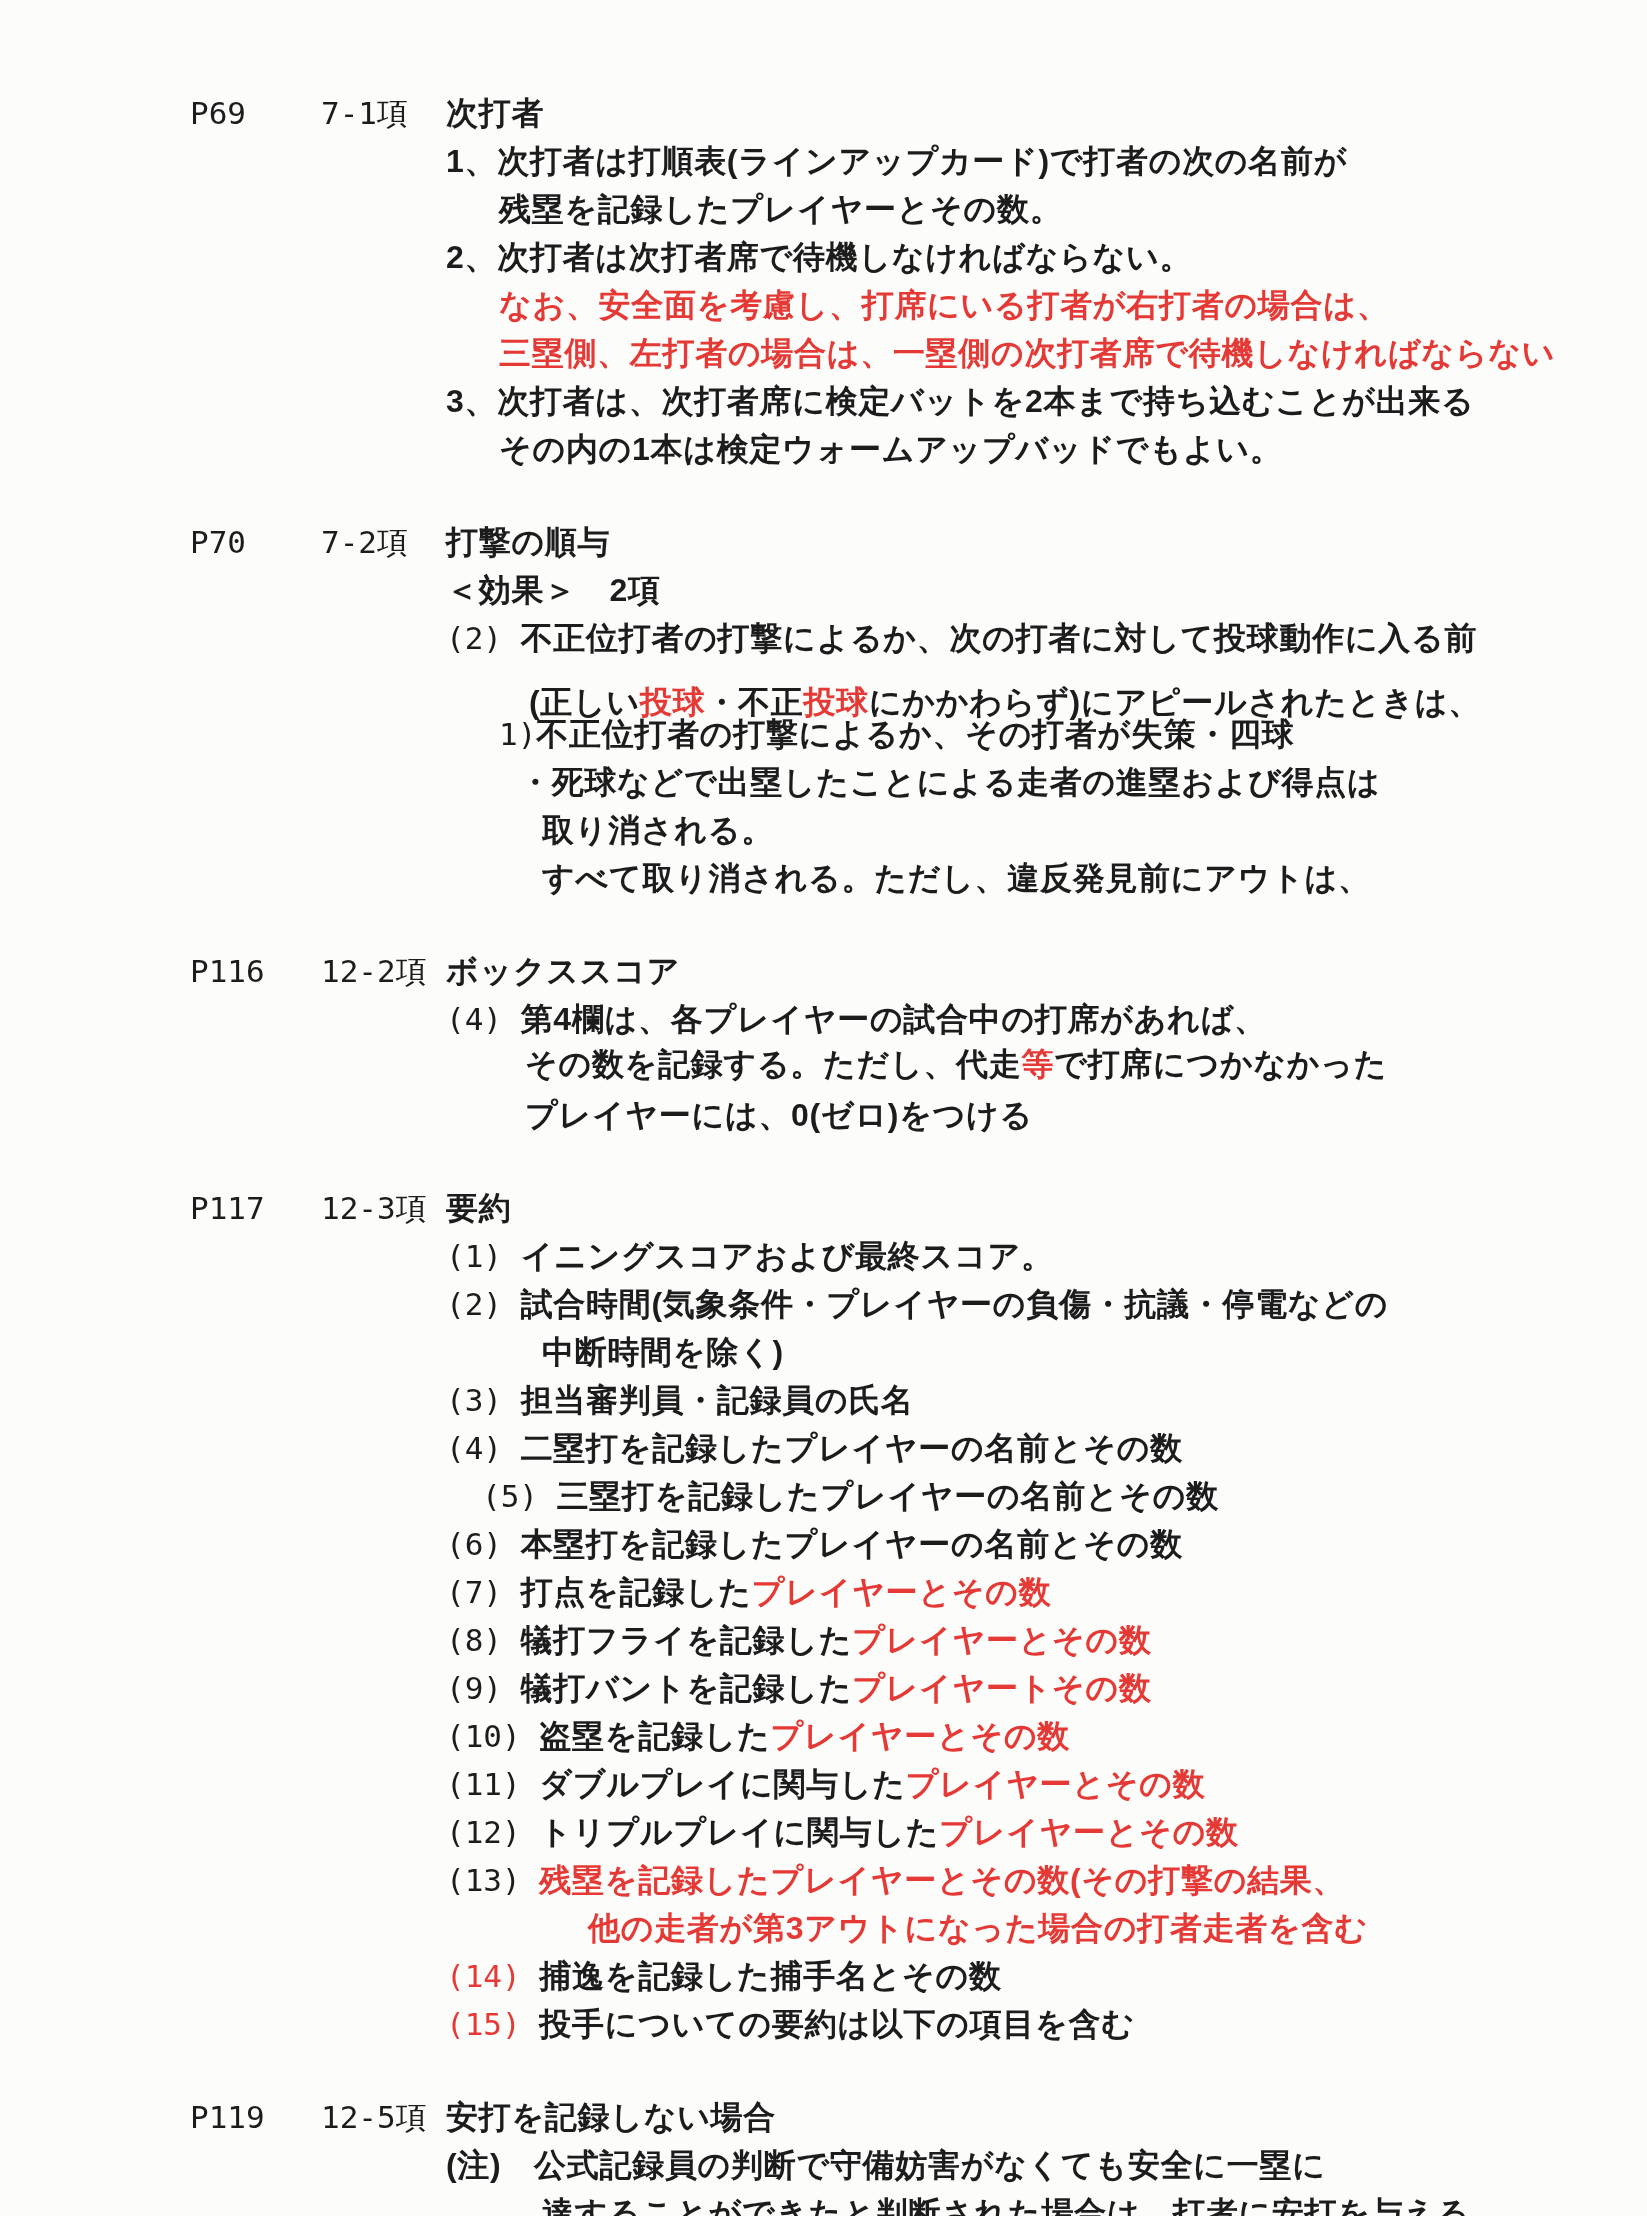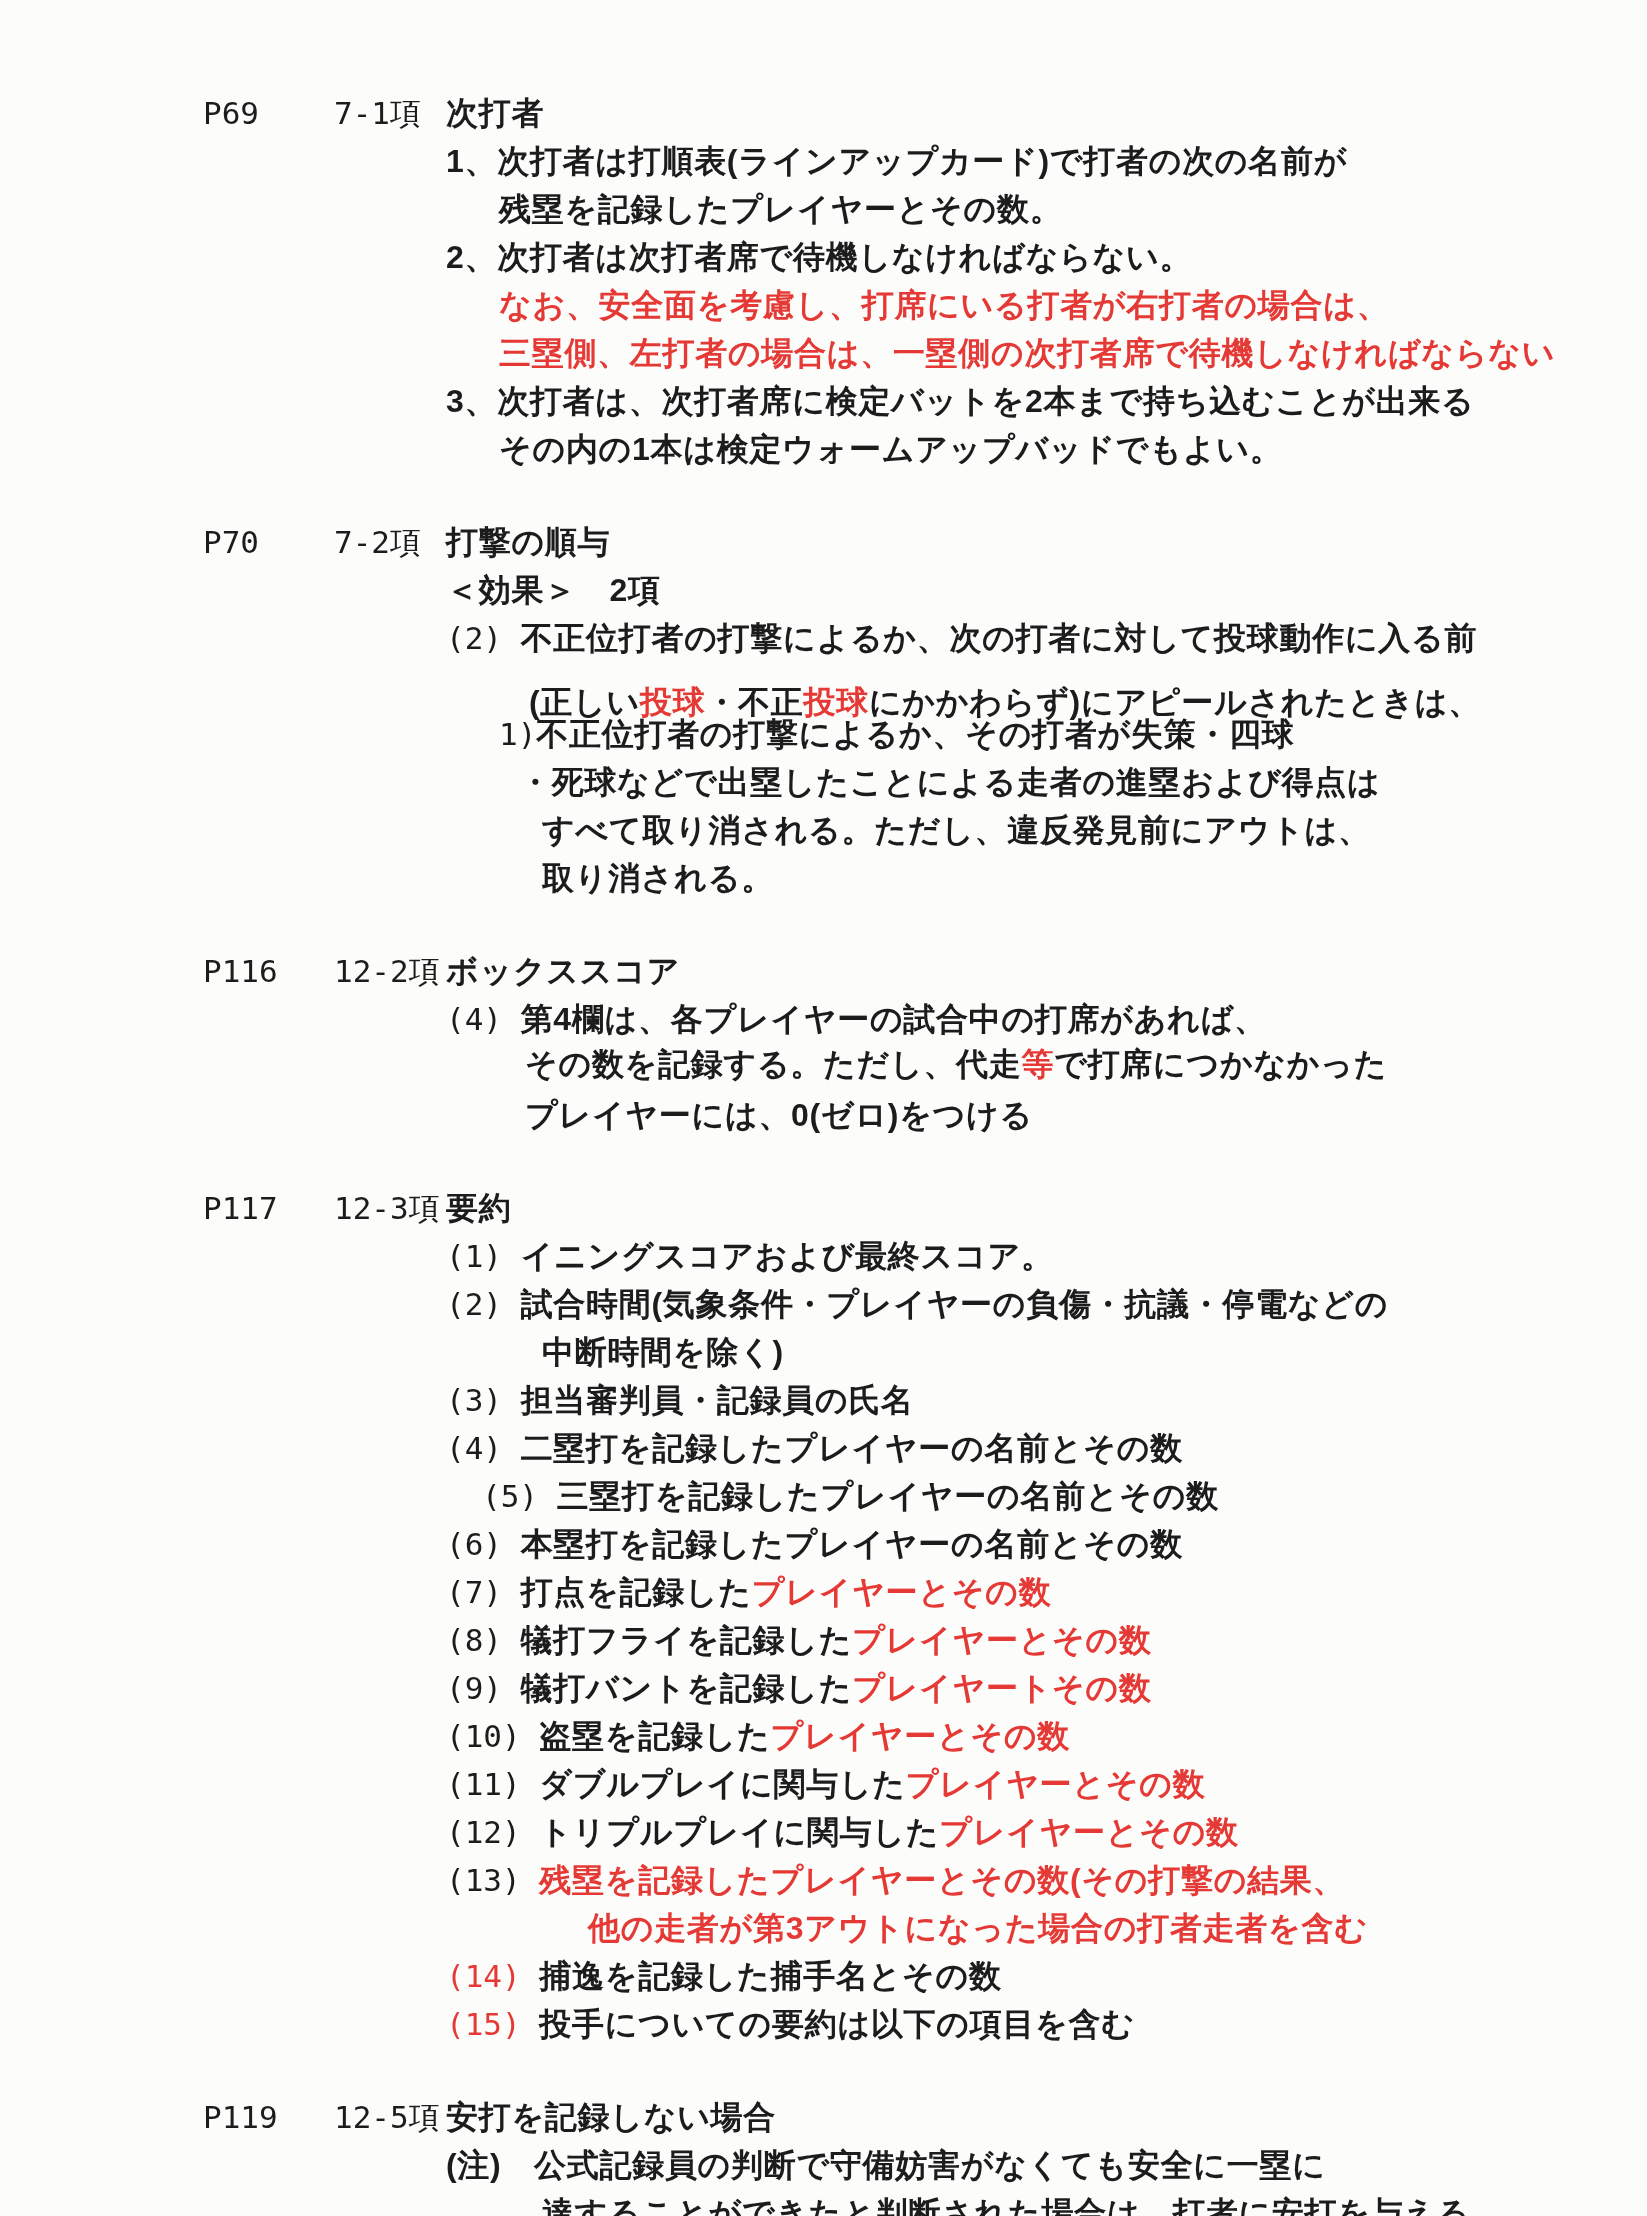--- a/index.html
+++ b/index.html
@@ -36,21 +36,20 @@
   .seg.m{
     font-family:"DejaVu Sans Mono", monospace;
     font-weight:500;
     font-size:31px;
     letter-spacing:0;
   }
   .hdr .plabel,.hdr .clause{
     font-family:"DejaVu Sans Mono", monospace;
     font-weight:500;
     font-size:30px;
-    margin-left:13px;
   }
 </style>
 </head>
 <body>
 
 <div class="page">
   <main id="doc">
       <section class="sec">
         <div class="row hdr">
           <span class="chunk plabel" style="left: 190px;"><span class="seg k m">P69</span></span>
@@ -94,24 +93,24 @@
         <div class="row">
           <span class="chunk" style="left: 529px; margin-top: 16px;"><span class="seg k">(正しい</span><span class="seg r">投球</span><span class="seg k">・不正</span><span class="seg r">投球</span><span class="seg k">にかかわらず)にアピールされたときは、</span></span>
         </div>
         <div class="row">
           <span class="chunk" style="left: 499px;"><span class="seg k m">1)</span><span class="seg k">不正位打者の打撃によるか、その打者が失策・四球</span></span>
         </div>
         <div class="row">
           <span class="chunk" style="left: 519px;"><span class="seg k">・死球などで出塁したことによる走者の進塁および得点は</span></span>
         </div>
         <div class="row">
+          <span class="chunk" style="left: 542px;"><span class="seg k">取り消される。</span></span>
+        </div>
+        <div class="row">
           <span class="chunk" style="left: 542px;"><span class="seg k">すべて取り消される。ただし、違反発見前にアウトは、</span></span>
-        </div>
-        <div class="row">
-          <span class="chunk" style="left: 542px;"><span class="seg k">取り消される。</span></span>
         </div>
       </section>
       <section class="sec">
         <div class="row hdr">
           <span class="chunk plabel" style="left: 190px;"><span class="seg k m">P116</span></span>
           <span class="chunk clause" style="left: 321px;"><span class="seg k m">12-2項</span></span>
           <span class="chunk" style="left: 446px;"><span class="seg k">ボックススコア</span></span>
         </div>
         <div class="row">
           <span class="chunk" style="left: 446px;"><span class="seg k m">(4) </span><span class="seg k">第4欄は、各プレイヤーの試合中の打席があれば、</span></span>

